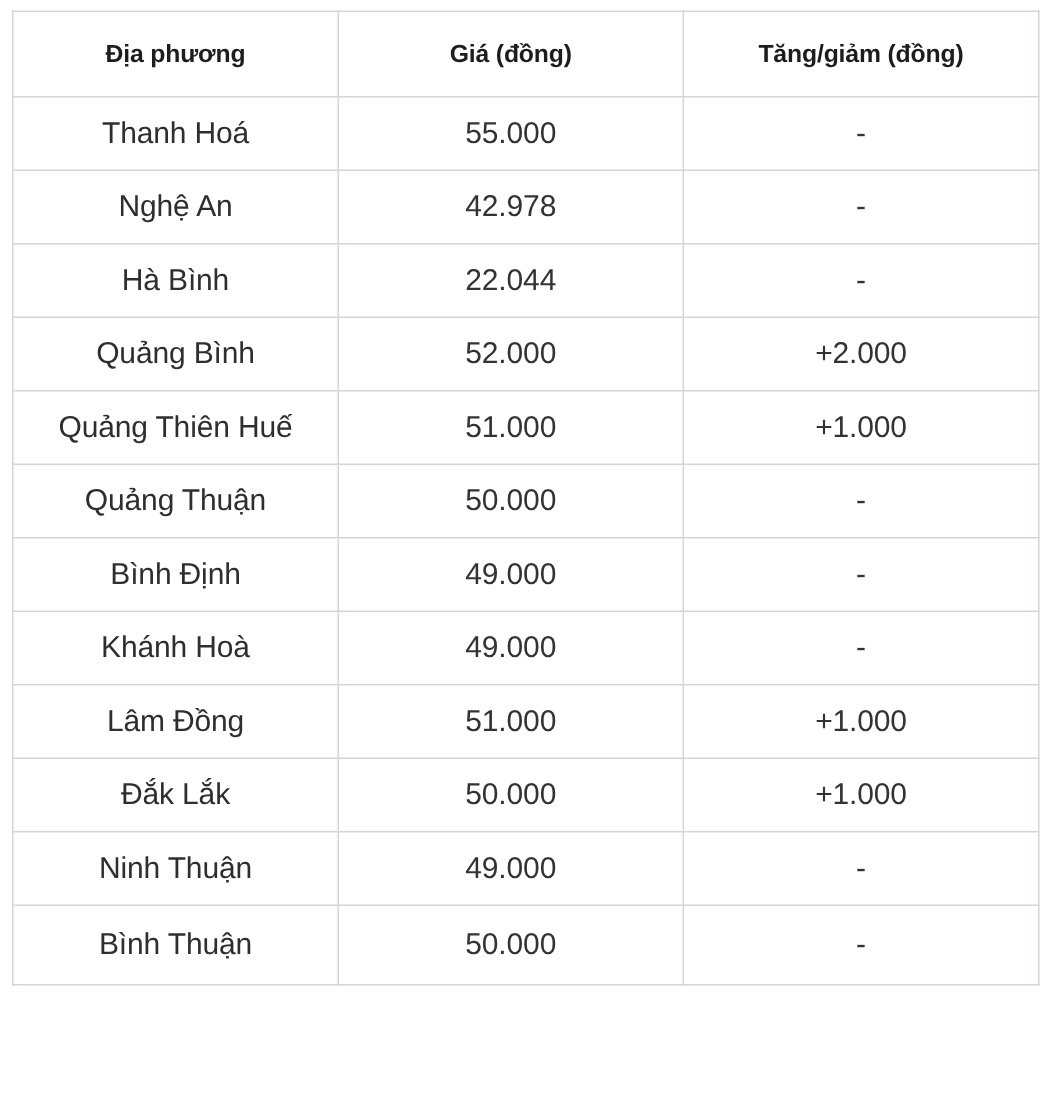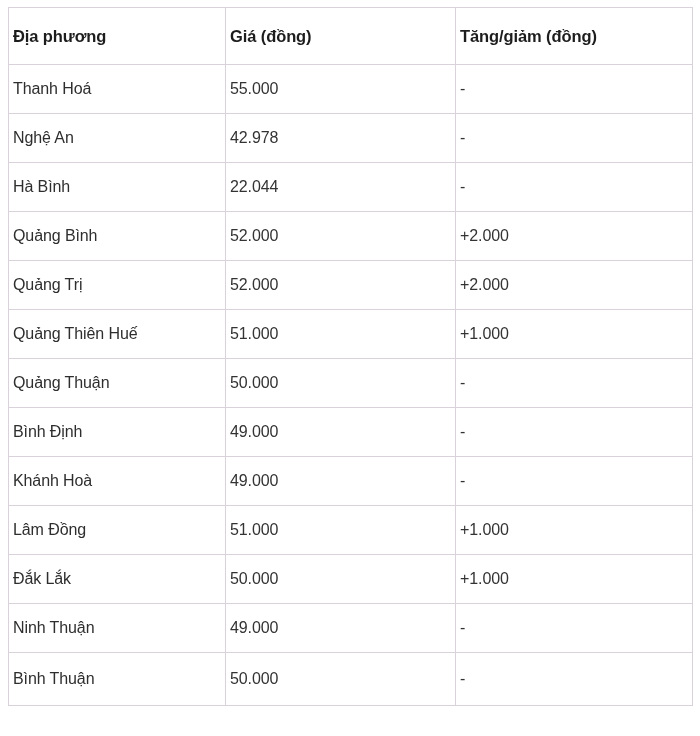--- a/index.html
+++ b/index.html
@@ -31,38 +31,38 @@
     border: 1px solid #d9d2da;
   }
 
   table.price-table col.col-locality { width: 217px; }
   table.price-table col.col-price    { width: 230px; }
   table.price-table col.col-change   { width: 237px; }
 
   table.price-table th,
   table.price-table td {
     border: 1px solid #d9d2da;
-    text-align: left;
+    text-align: center;
     vertical-align: middle;
     height: 48px;
     padding: 0 4px;
     font-weight: normal;
     background: #ffffff;
   }
 
   table.price-table thead th {
     font-weight: bold;
     font-size: 16.5px;
     color: #1d1d1d;
     height: 56px;
     letter-spacing: -0.1px;
   }
 
   table.price-table tbody td {
-    font-size: 16px;
+    font-size: 20px;
     color: #333333;
     letter-spacing: -0.1px;
   }
 
   table.price-table tbody td.cell-locality {
     color: #2e2e2e;
   }
 
   table.price-table tbody td.cell-price,
   table.price-table tbody td.cell-change {
@@ -105,25 +105,20 @@
         <td class="cell-locality">Hà Bình</td>
         <td class="cell-price">22.044</td>
         <td class="cell-change">-</td>
       </tr>
       <tr>
         <td class="cell-locality">Quảng Bình</td>
         <td class="cell-price">52.000</td>
         <td class="cell-change">+2.000</td>
       </tr>
       <tr>
-        <td class="cell-locality">Quảng Trị</td>
-        <td class="cell-price">52.000</td>
-        <td class="cell-change">+2.000</td>
-      </tr>
-      <tr>
         <td class="cell-locality">Quảng Thiên Huế</td>
         <td class="cell-price">51.000</td>
         <td class="cell-change">+1.000</td>
       </tr>
       <tr>
         <td class="cell-locality">Quảng Thuận</td>
         <td class="cell-price">50.000</td>
         <td class="cell-change">-</td>
       </tr>
       <tr>

